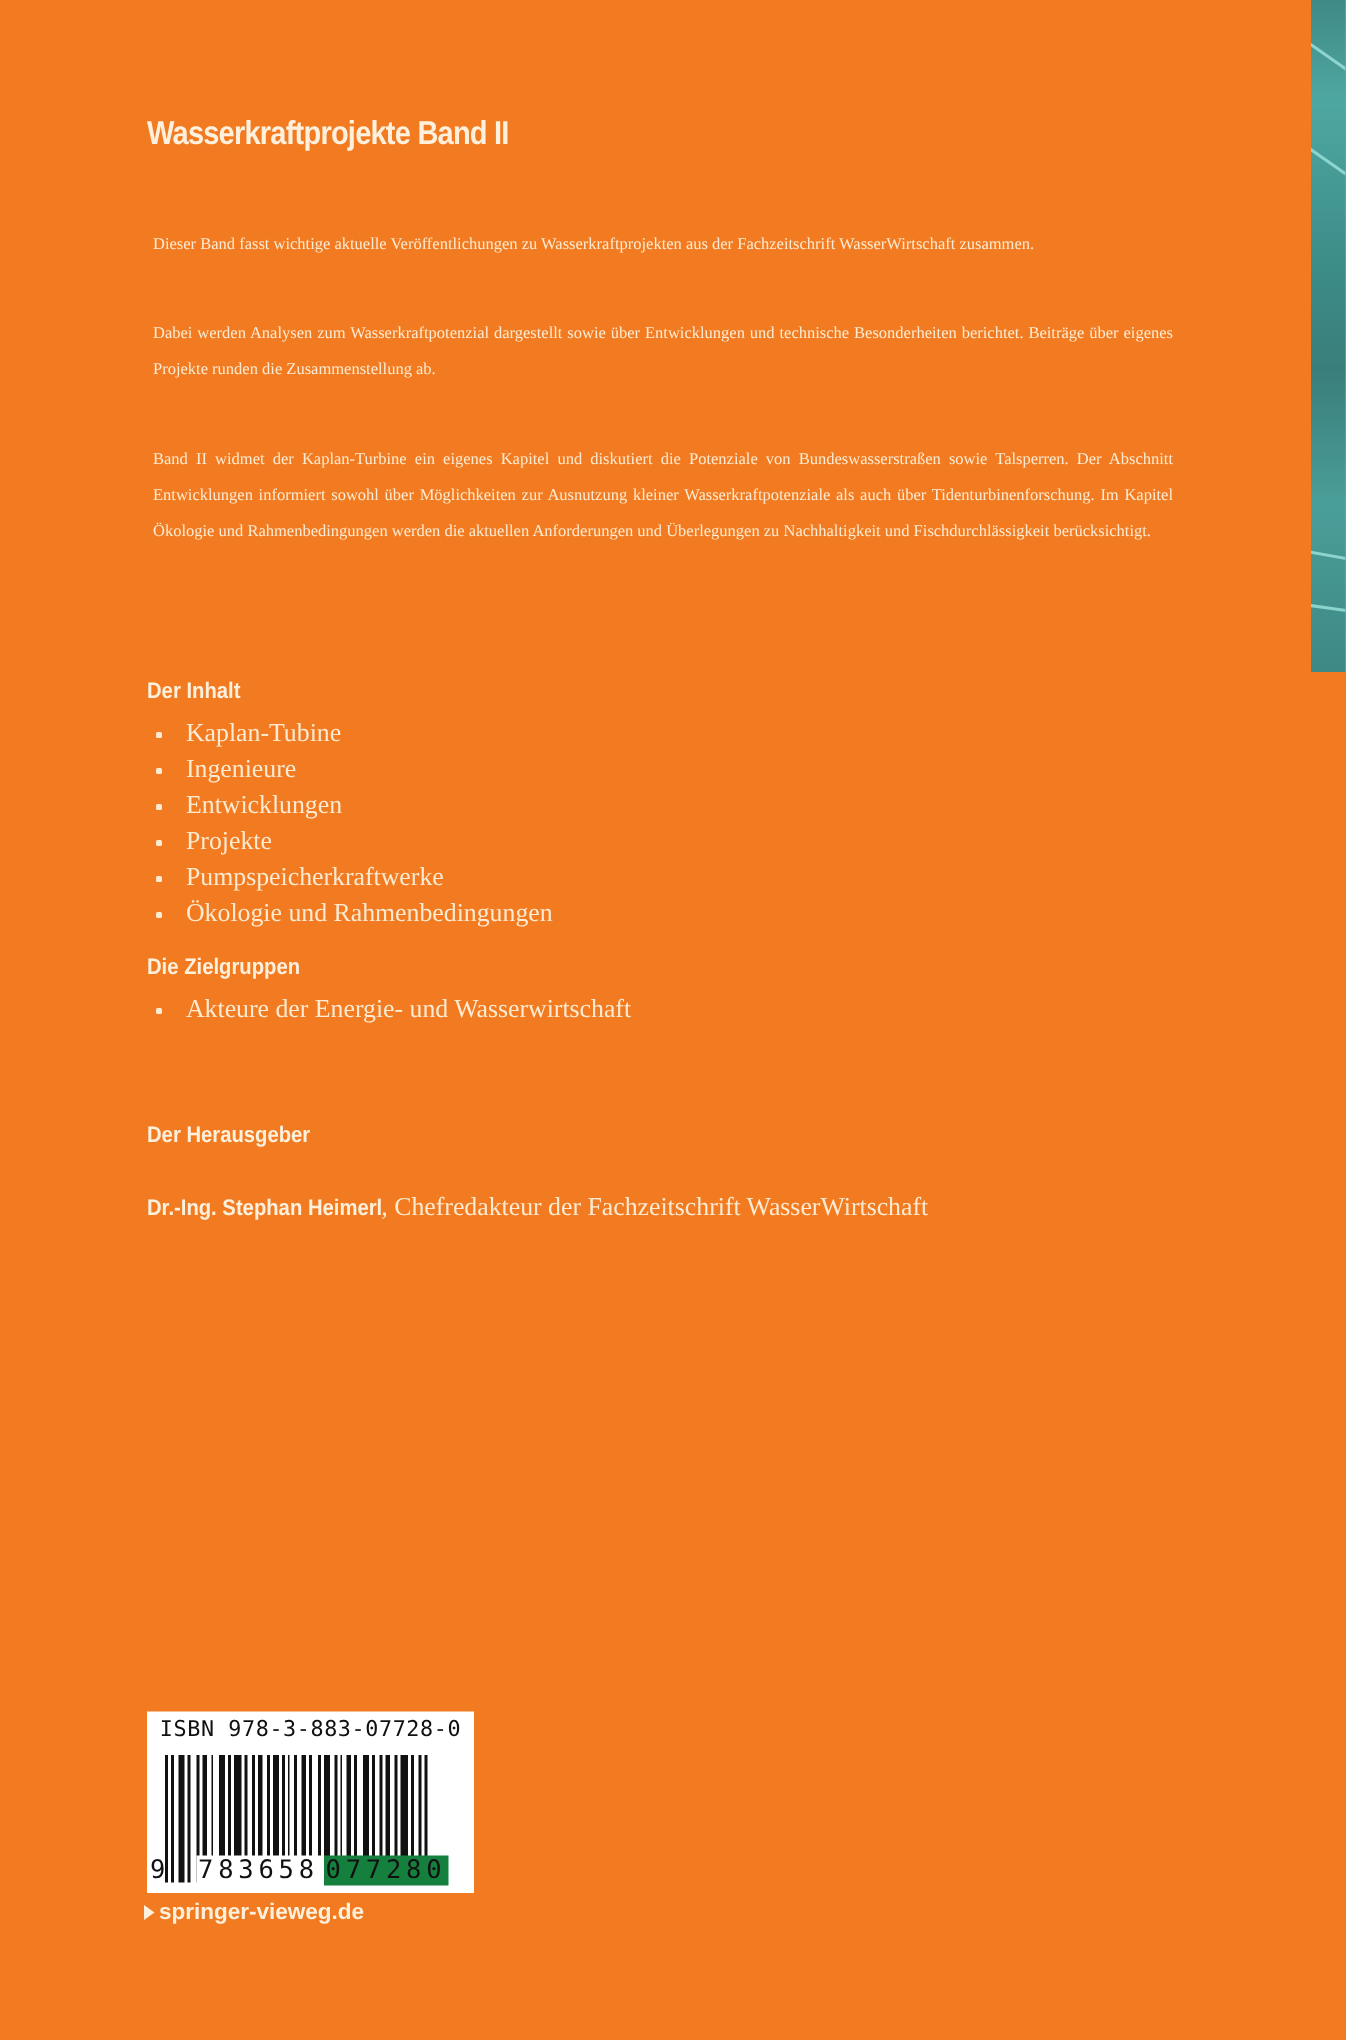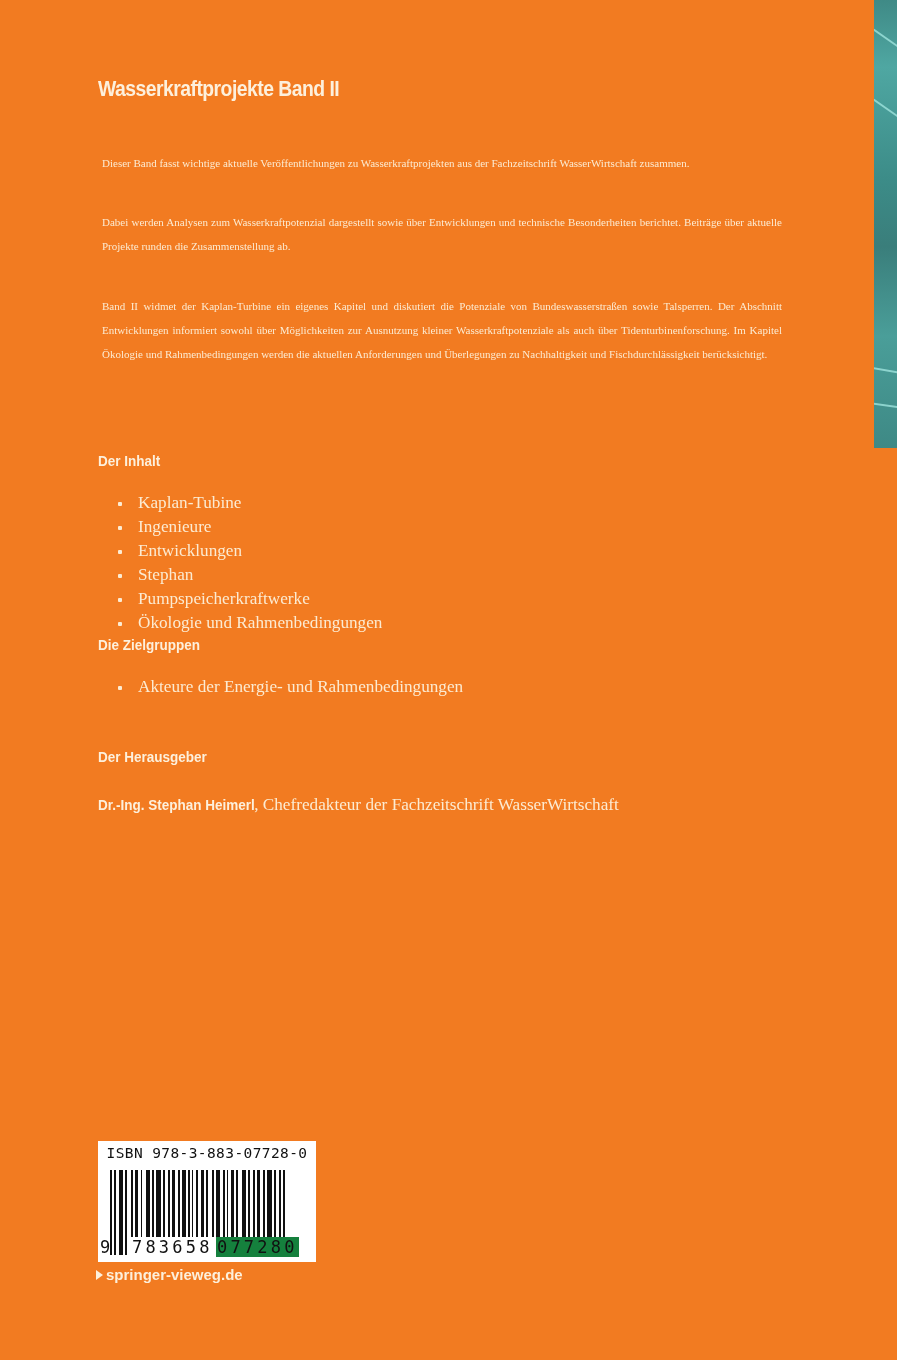--- a/index.html
+++ b/index.html
@@ -37,21 +37,21 @@
     .section-head {
       position: absolute; left: 0;
       font-family: "Liberation Sans", "DejaVu Sans", sans-serif;
       font-weight: bold; font-size: 15px; color: #FDF0DC;
       transform: scaleX(0.9); transform-origin: left; white-space: nowrap;
     }
     .h-inhalt { top: 452px; }
     .h-ziel { top: 636px; }
     .h-herausgeber { top: 748px; }
     ul.bullets {
-      position: absolute; left: 0; margin: 18px; padding: 0; list-style: none;
+      position: absolute; left: 0; margin: 4px; padding: 0; list-style: none;
       font-size: 17.2px; line-height: 24px;
     }
     ul.bullets li { position: relative; padding-left: 22px; white-space: nowrap; }
     ul.bullets li .dot {
       position: absolute; left: 2px; top: 11px; width: 4px; height: 4px;
       background: #FCEBD2; border-radius: 1px;
     }
     .l-inhalt { top: 473px; }
     .l-ziel { top: 657px; }
     .editor {
@@ -104,36 +104,36 @@
   <div class="streak" style="top:40px;"></div>
   <div class="streak" style="top:110px;"></div>
   <div class="streak" style="top:370px; transform: rotate(10deg);"></div>
   <div class="streak" style="top:405px; transform: rotate(8deg);"></div>
 </div>
 
 <div class="content">
   <div class="title">Wasserkraftprojekte Band II</div>
 
   <p class="para p1">Dieser Band fasst wichtige aktuelle Veröffentlichungen zu Wasserkraftprojekten aus der Fachzeitschrift WasserWirtschaft zusammen.</p>
-  <p class="para p2">Dabei werden Analysen zum Wasserkraftpotenzial dargestellt sowie über Entwicklungen und technische Besonderheiten berichtet. Beiträge über aktuelle Projekte runden die Zusammenstellung ab.</p>
+  <p class="para p2">Dabei werden Analysen zum Wasserkraftpotenzial dargestellt sowie über Entwicklungen und technische Besonderheiten berichtet. Beiträge über eigenes Projekte runden die Zusammenstellung ab.</p>
   <p class="para p3">Band II widmet der Kaplan-Turbine ein eigenes Kapitel und diskutiert die Potenziale von Bundeswasserstraßen sowie Talsperren. Der Abschnitt Entwicklungen informiert sowohl über Möglichkeiten zur Ausnutzung kleiner Wasserkraftpotenziale als auch über Tidenturbinenforschung. Im Kapitel Ökologie und Rahmenbedingungen werden die aktuellen Anforderungen und Überlegungen zu Nachhaltigkeit und Fischdurchlässigkeit berücksichtigt.</p>
 
   <div class="section-head h-inhalt">Der Inhalt</div>
   <ul class="bullets l-inhalt">
     <li><span class="dot"></span><span>Kaplan-Tubine</span></li>
     <li><span class="dot"></span><span>Ingenieure</span></li>
     <li><span class="dot"></span><span>Entwicklungen</span></li>
-    <li><span class="dot"></span><span>Stephan</span></li>
+    <li><span class="dot"></span><span>Projekte</span></li>
     <li><span class="dot"></span><span>Pumpspeicherkraftwerke</span></li>
     <li><span class="dot"></span><span>Ökologie und Rahmenbedingungen</span></li>
   </ul>
 
   <div class="section-head h-ziel">Die Zielgruppen</div>
   <ul class="bullets l-ziel">
-    <li><span class="dot"></span><span>Akteure der Energie- und Rahmenbedingungen</span></li>
+    <li><span class="dot"></span><span>Akteure der Energie- und Wasserwirtschaft</span></li>
   </ul>
 
   <div class="section-head h-herausgeber">Der Herausgeber</div>
   <div class="editor">
     <span class="name">Dr.-Ing. Stephan Heimerl</span><span>, Chefredakteur der Fachzeitschrift WasserWirtschaft</span>
   </div>
 </div>
 
 <div class="barcode-box">
   <div class="isbn-text">ISBN 978-3-883-07728-0</div>

